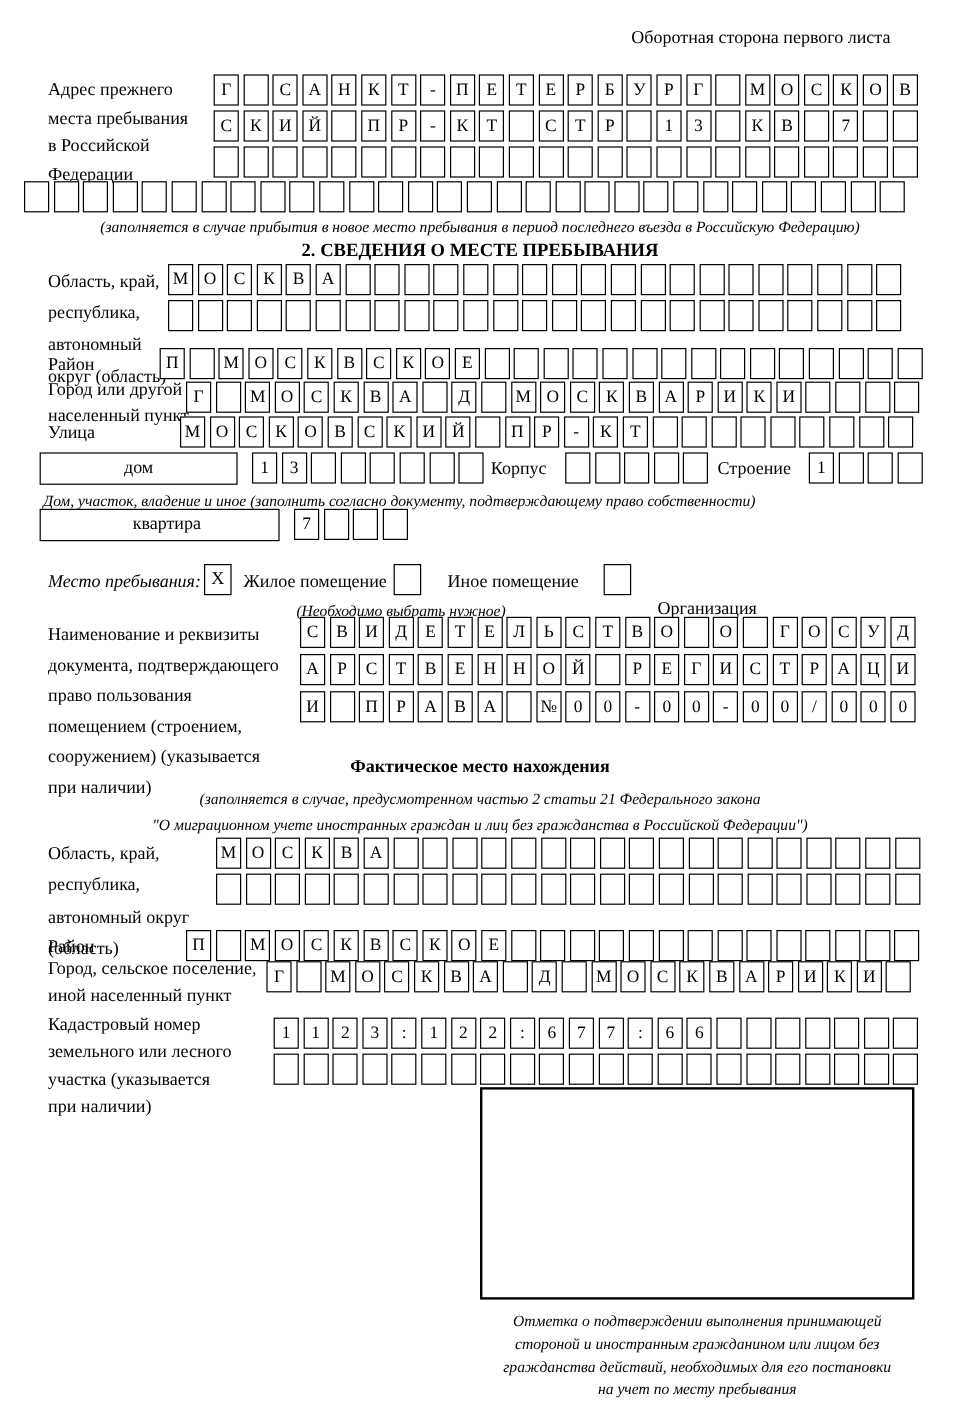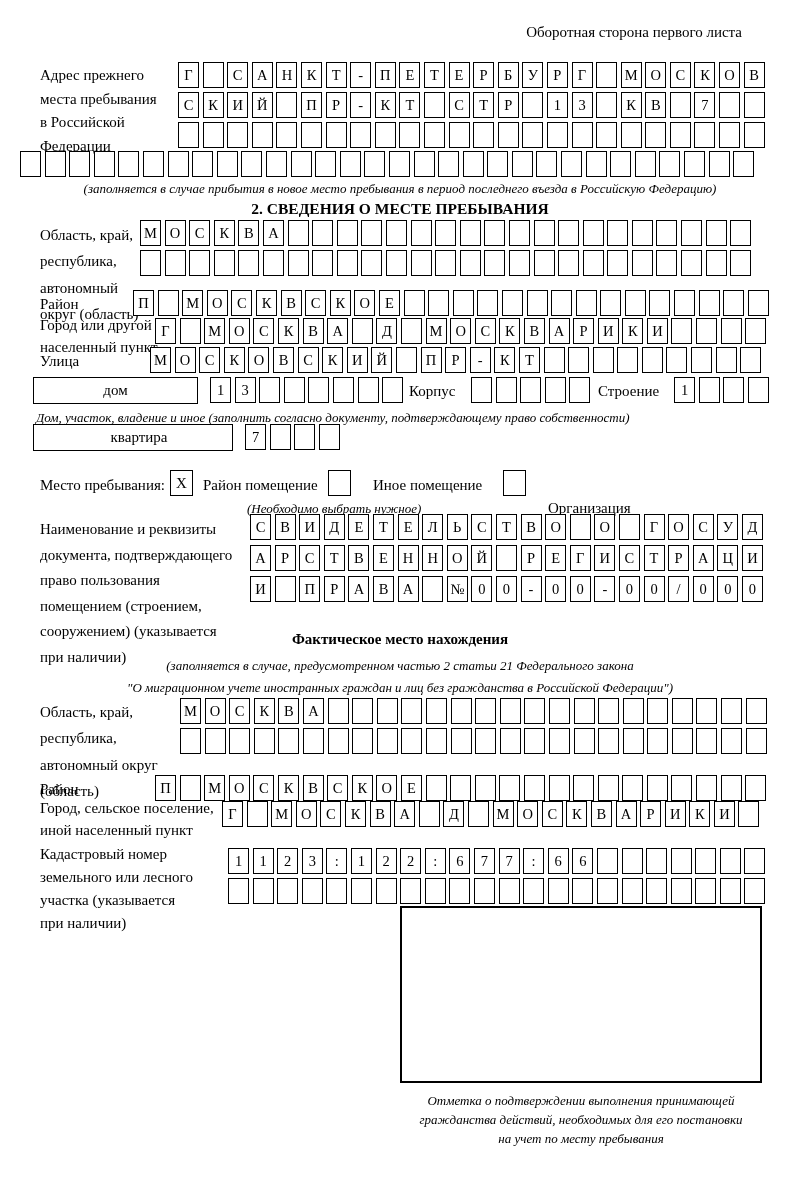--- a/index.html
+++ b/index.html
@@ -355,23 +355,23 @@
   <div class="abs note" style="left:36px; top:409px;">Дом, участок, владение и иное (заполнить согласно документу, подтверждающему право собственности)</div>
 
   <div class="abs widebox" style="left:33px; top:424px; width:200px;padding-left:12px;">квартира</div>
   <div class="abs cells" style="left:245px; top:424px;">
       <span class="cell">7</span>
       <span class="cell"></span>
       <span class="cell"></span>
       <span class="cell"></span>
     </div>
 
-  <div class="abs label" style="left:40px; top:474px;">Место пребывания:</div>
+  <div class="abs label" style="left:40px; top:474px;font-style:italic;">Место пребывания:</div>
   <span class="abs chk" style="left:170px; top:470px;">X</span>
-  <div class="abs label" style="left:203px; top:474px;">Район помещение</div>
+  <div class="abs label" style="left:203px; top:474px;">Жилое помещение</div>
   <span class="abs chk" style="left:328px; top:470px;"></span>
   <div class="abs label" style="left:373px; top:474px;">Иное помещение</div>
   <span class="abs chk" style="left:503px; top:470px;"></span>
   <div class="abs label" style="left:548px; top:474px;margin-top:23px;">Организация</div>
   <div class="abs note" style="left:247px; top:500px;">(Необходимо выбрать нужное)</div>
 
   <div class="abs label lh25" style="left:40px; top:517px; width:210px;">
     <div>Наименование и реквизиты</div>
     <div>документа, подтверждающего</div>
     <div>право пользования</div>
@@ -627,17 +627,18 @@
         <span class="cell"></span>
         <span class="cell"></span>
         <span class="cell"></span>
         <span class="cell"></span>
       </div>
   </div>
 
   <div class="abs stamp-box" style="left:400px; top:906px; width:362px; height:177px;"></div>
   <div class="abs note" style="left:390px; top:1091px; width:382px; text-align:center; line-height:19px;">
     <div>Отметка о подтверждении выполнения принимающей</div>
+    <div>стороной и иностранным гражданином или лицом без</div>
     <div>гражданства действий, необходимых для его постановки</div>
     <div>на учет по месту пребывания</div>
   </div>
 
 </div>
 
 </body></html>

